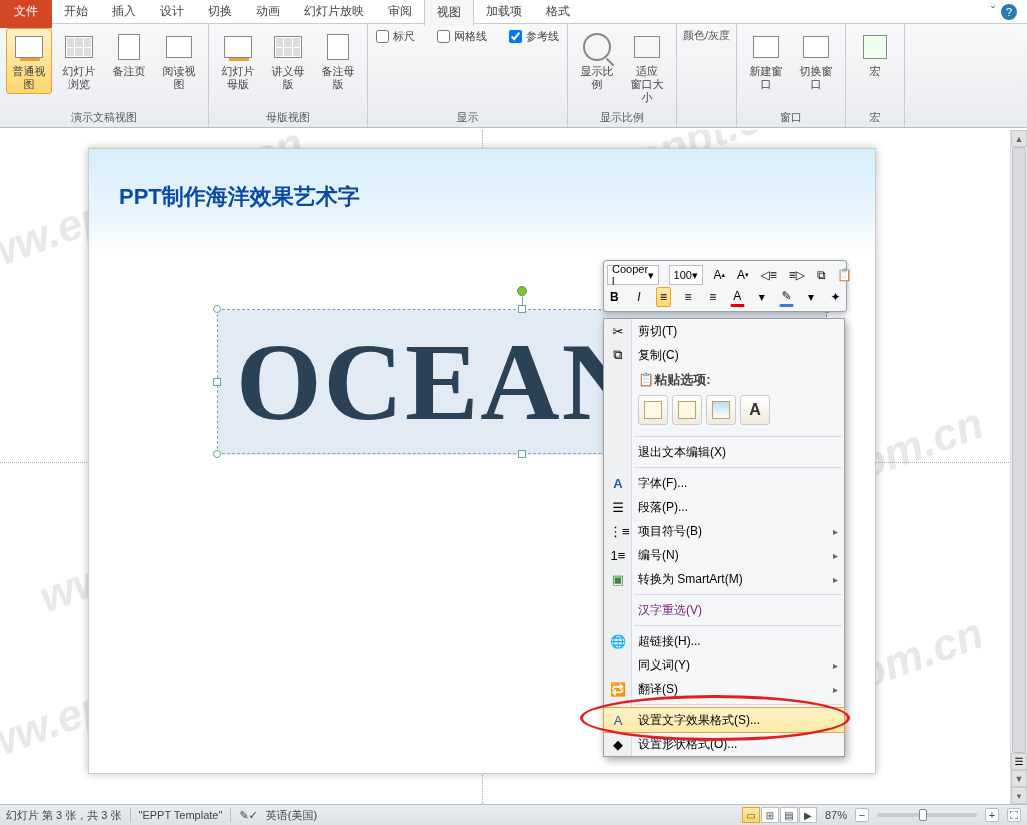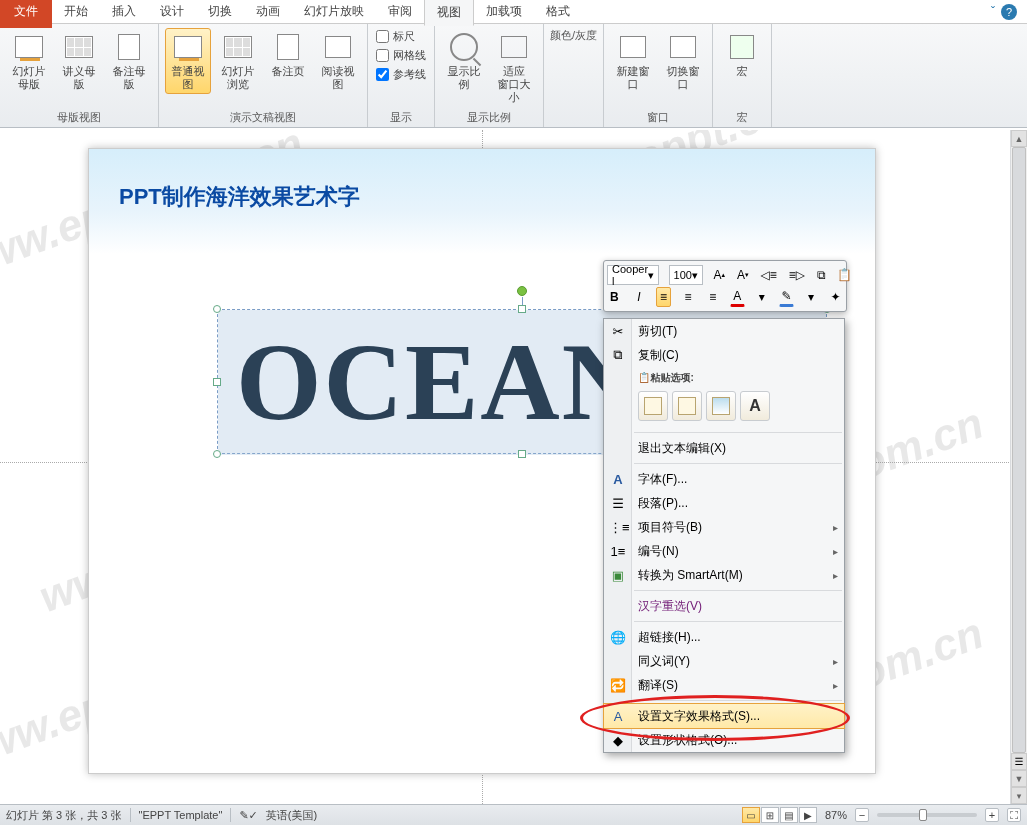--- a/index.html
+++ b/index.html
@@ -19,21 +19,21 @@
 .group { border-right: 1px solid #c8ccd0; padding: 2px 6px 0 6px; display: flex; flex-direction: column; justify-content: space-between; }
 .group-body { display: flex; align-items: flex-start; gap: 4px; padding-top: 2px; height: 82px; }
 .group-label { font-size: 11px; color: #5a5a5a; text-align: center; padding: 2px 0; }
 .bigbtn { display: flex; flex-direction: column; align-items: center; width: 46px; padding: 2px; border: 1px solid transparent; border-radius: 3px; cursor: pointer; }
 .bigbtn.active { background: linear-gradient(#fff2c8, #ffd66b); border: 1px solid #e6a23c; }
 .bigbtn .ico { width: 32px; height: 32px; display: flex; align-items: center; justify-content: center; }
 .bigbtn .lbl { font-size: 11px; color: #444; text-align: center; line-height: 13px; margin-top: 2px; }
 .smbtn { display: flex; align-items: center; gap: 4px; font-size: 11px; color: #444; padding: 2px 4px; cursor: pointer; }
 .chk { display: flex; align-items: center; gap: 4px; font-size: 11px; color: #444; padding: 1px 2px; }
 .chk input { width: 13px; height: 13px; }
-.colstack { display: flex; flex-direction: column; gap: 2px; }
+.colstack { display: flex; flex-direction: row; gap: 18px; }
 .ico-slide { width: 28px; height: 22px; background: #fff; border: 1px solid #888; position: relative; }
 .ico-slide::after { content:""; position:absolute; bottom:-4px; left:4px; width:20px; height:3px; background:#e6a23c; }
 .ico-grid { width: 28px; height: 22px; background: #fff; border: 1px solid #888; display:grid; grid-template-columns:1fr 1fr 1fr; grid-template-rows:1fr 1fr; gap:1px; padding:1px;}
 .ico-grid span{background:#ddd;}
 .ico-mag { width:28px; height:28px; border:2px solid #888; border-radius:50%; position:relative;}
 .ico-mag::after{content:"";position:absolute;width:10px;height:2px;background:#888;bottom:-4px;right:-6px;transform:rotate(45deg);}
 .color-sw{width:22px;height:16px;display:inline-block;margin-right:4px;vertical-align:middle;}
 .color-sw.c1{background:linear-gradient(90deg,#e33,#3a3,#33e);}
 .color-sw.c2{background:#aaa;}
 .color-sw.c3{background:#000;}
@@ -66,21 +66,21 @@
 
 
 .ctxmenu { position:absolute; left:603px; top:318px; width:242px; background:#f5f6f7; border:1px solid #9aa0a6; box-shadow:2px 3px 8px rgba(0,0,0,.35); font-size:12px; }
 .ctxmenu .iconcol { position:absolute; left:0; top:0; bottom:0; width:28px; background:#eef0f2; border-right:1px solid #d8dadd;}
 .ctx-item { position:relative; display:flex; align-items:center; height:24px; padding-left:34px; padding-right:18px; cursor:pointer; }
 .ctx-item.hl{background:linear-gradient(#fff2c8,#ffe9a8);outline:1px solid #e6a23c;}
 .ctx-item.disabled{color:#701a75;cursor:default;}
 .ctx-item .arw{position:absolute;right:6px;font-size:10px;color:#666;}
 .ctx-item .ico{position:absolute;left:5px;width:18px;text-align:center;font-size:13px;}
 .ctx-sep{height:1px;background:#d8dadd;margin:3px 2px 3px 30px;}
-.ctx-label{position:relative;padding:4px 8px 2px 34px; font-size:10px; color:#444;font-weight:bold;}
+.ctx-label{position:relative;padding:4px 8px 2px 34px; font-size:13px; color:#444;font-weight:bold;}
 .paste-opts{position:relative;padding:4px 4px 8px 34px;display:flex;gap:4px;}
 .paste-opt{width:30px;height:30px;border:1px solid #c8ccd0;border-radius:3px;background:linear-gradient(#fff,#f1ebdc);display:flex;align-items:center;justify-content:center;cursor:pointer;}
 .paste-opt .pi{width:18px;height:18px;border:1px solid #b8a46f;background:#fef8e3;}
 .paste-opt.a .pi{display:flex;align-items:center;justify-content:center;font-weight:bold;color:#333;border:none;background:none;font-size:16px;}
 .redcircle{position:absolute;left:580px;top:695px;width:270px;height:46px;border:3px solid #e02020;border-radius:50%;pointer-events:none;}
 
 
 .dash-h{position:absolute;left:0;right:0;border-top:1px dotted #aaa;}
 .dash-v{position:absolute;top:0;bottom:0;border-left:1px dotted #aaa;}
 
@@ -124,24 +124,61 @@
   <div class="help-icons">
     <span>ˇ</span>
     <span style="background:#2a7ab0;color:#fff;width:16px;height:16px;border-radius:50%;display:inline-flex;align-items:center;justify-content:center;font-size:11px;">?</span>
   </div>
 </div>
 
 <div class="ribbon">
 
   <div class="group">
     <div class="group-body">
-      <div class="bigbtn">
+      <div class="bigbtn active">
         <div class="ico">
             <div class="ico-slide"></div>
           </div>
+        <div class="lbl">普通视图</div>
+      </div>
+      <div class="bigbtn">
+        <div class="ico">
+            <div class="ico-grid">
+              <span></span>
+              <span></span>
+              <span></span>
+              <span></span>
+              <span></span>
+              <span></span>
+            </div>
+          </div>
+        <div class="lbl">幻灯片浏览</div>
+      </div>
+      <div class="bigbtn">
+        <div class="ico">
+            <div style="width:22px;height:26px;background:#fff;border:1px solid #888;"></div>
+          </div>
+        <div class="lbl">备注页</div>
+      </div>
+      <div class="bigbtn">
+        <div class="ico">
+            <div style="width:26px;height:22px;background:#fff;border:1px solid #888;"></div>
+          </div>
+        <div class="lbl">阅读视图</div>
+      </div>
+    </div>
+    <div class="group-label">演示文稿视图</div>
+  </div>
+
+  <div class="group">
+    <div class="group-body">
+      <div class="bigbtn">
+        <div class="ico">
+            <div class="ico-slide"></div>
+          </div>
         <div class="lbl">幻灯片母版</div>
       </div>
       <div class="bigbtn">
         <div class="ico">
             <div class="ico-grid">
               <span></span>
               <span></span>
               <span></span>
               <span></span>
               <span></span>
@@ -151,57 +188,20 @@
         <div class="lbl">讲义母版</div>
       </div>
       <div class="bigbtn">
         <div class="ico">
             <div style="width:22px;height:26px;background:#fff;border:1px solid #888;"></div>
           </div>
         <div class="lbl">备注母版</div>
       </div>
     </div>
     <div class="group-label">母版视图</div>
-  </div>
-
-  <div class="group">
-    <div class="group-body">
-      <div class="bigbtn active">
-        <div class="ico">
-            <div class="ico-slide"></div>
-          </div>
-        <div class="lbl">普通视图</div>
-      </div>
-      <div class="bigbtn">
-        <div class="ico">
-            <div class="ico-grid">
-              <span></span>
-              <span></span>
-              <span></span>
-              <span></span>
-              <span></span>
-              <span></span>
-            </div>
-          </div>
-        <div class="lbl">幻灯片浏览</div>
-      </div>
-      <div class="bigbtn">
-        <div class="ico">
-            <div style="width:22px;height:26px;background:#fff;border:1px solid #888;"></div>
-          </div>
-        <div class="lbl">备注页</div>
-      </div>
-      <div class="bigbtn">
-        <div class="ico">
-            <div style="width:26px;height:22px;background:#fff;border:1px solid #888;"></div>
-          </div>
-        <div class="lbl">阅读视图</div>
-      </div>
-    </div>
-    <div class="group-label">演示文稿视图</div>
   </div>
 
   <div class="group">
     <div class="group-body">
       <div class="colstack">
         <label class="chk">
             <input type="checkbox" style="">
             <span>标尺</span>
           </label>
         <label class="chk">

